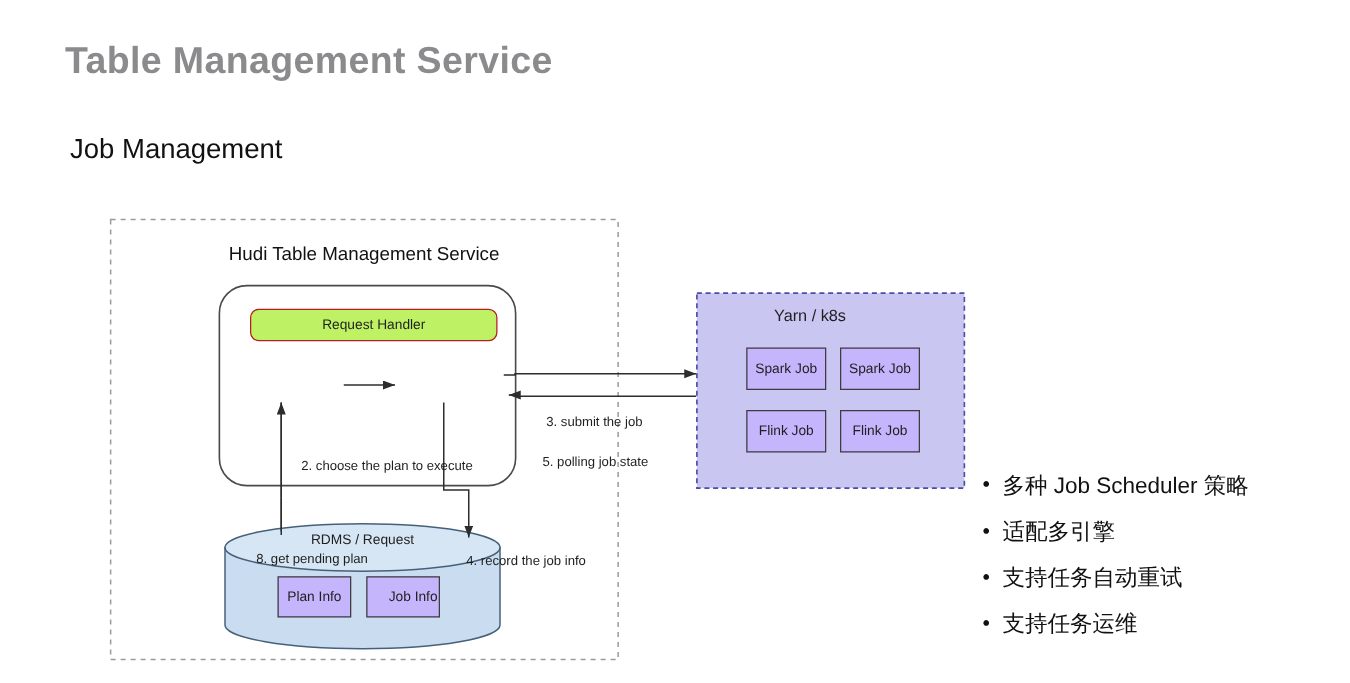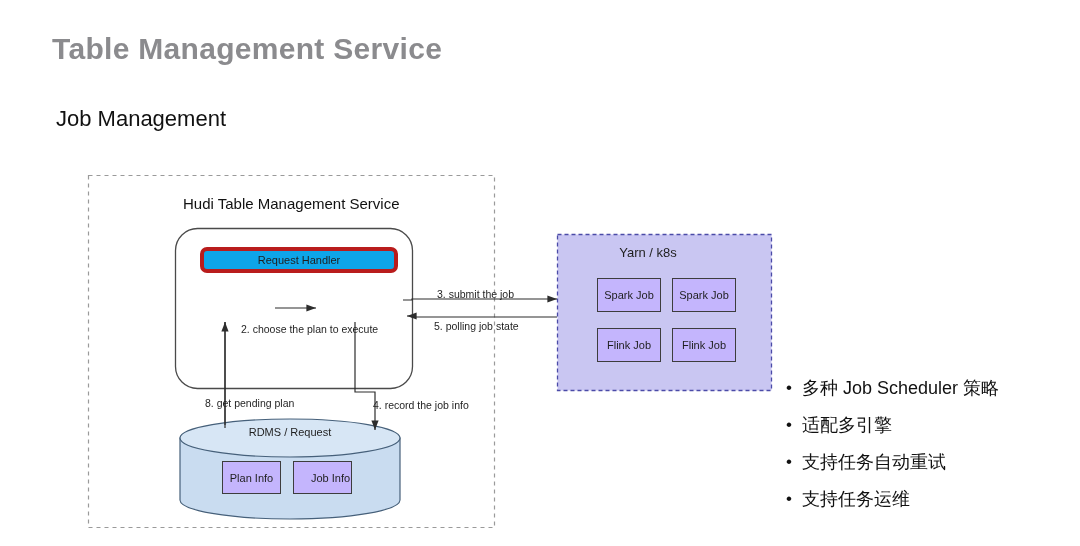--- a/index.html
+++ b/index.html
@@ -63,35 +63,36 @@
     font-weight: 400;
     color: #111;
   }
   .box-label {
     font-size: 11px;
     text-align: center;
   }
   .flow-label {
     font-size: 10.5px;
     color: #1f1f1f;
+    margin-top: 44px;
   }
 
   
   .node {
     position: absolute;
     box-sizing: border-box;
     display: flex;
     align-items: center;
     justify-content: center;
     font-size: 11px;
     color: #1f1f1f;
   }
   .node.request-handler {
-    background: #0ea5e9;
-    border: 4px solid #b91c1c;
+    background: #bef264;
+    border: 1px solid #b91c1c;
     border-radius: 7px;
   }
   .node.orange {
     background: #f7c79a;
     border: 1px solid #d9883c;
     border-radius: 6px;
   }
   .node.white-box {
     background: #c4b5fd;
     border: 1px solid #3d3d3d;

